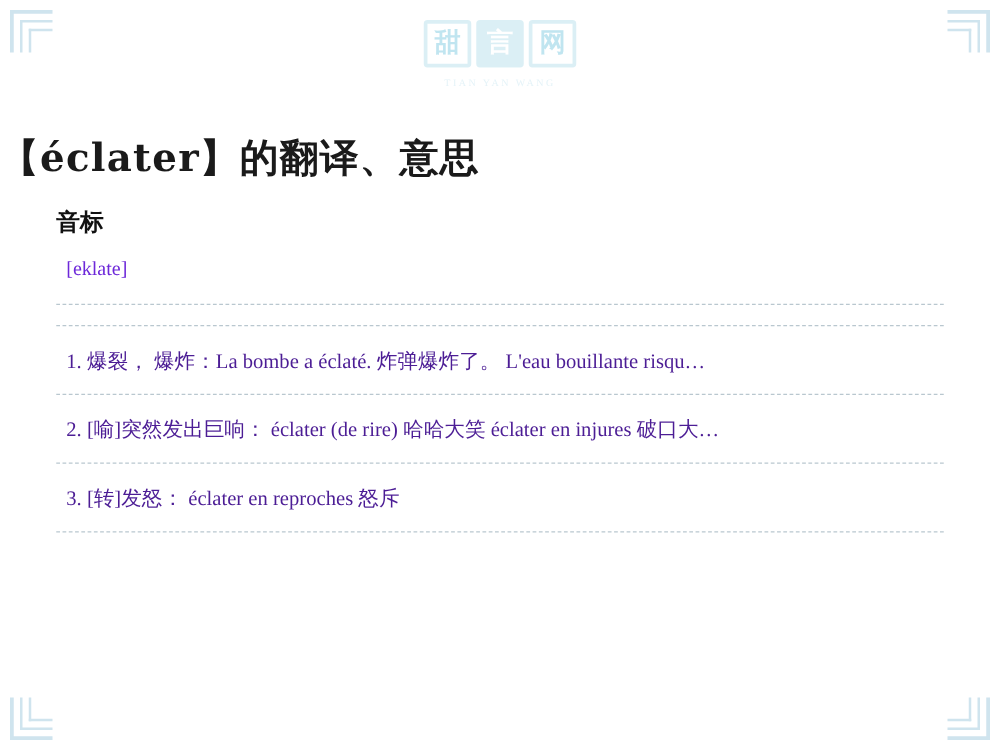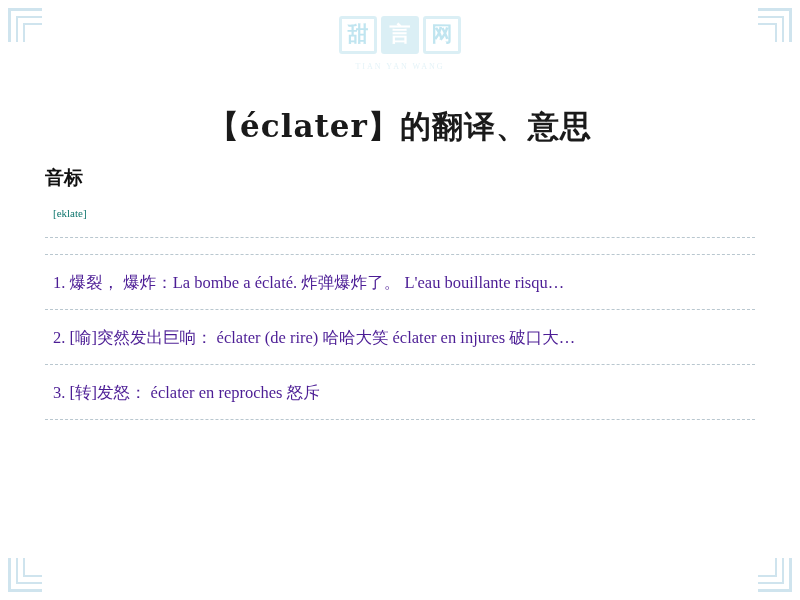--- a/index.html
+++ b/index.html
@@ -115,21 +115,20 @@
     font-size: 8px;
     letter-spacing: 2px;
     color: #cfe9f2;
   }
 
   .title {
     position: absolute;
     top: 85px;
     left: 0;
     width: 800px;
-    text-align: center;
     font-family: "DejaVu Serif", serif;
     font-weight: bold;
     font-size: 31px;
     color: #1a1a1a;
     letter-spacing: 1px;
   }
 
   .content {
     position: absolute;
     top: 165px;
@@ -140,22 +139,22 @@
   .section-head {
     font-family: "DejaVu Sans", sans-serif;
     font-weight: bold;
     font-size: 19px;
     color: #111111;
     margin: 0 0 16px 0;
   }
 
   .phonetic {
     font-family: "Liberation Serif", serif;
-    font-size: 11px;
-    color: #0f766e;
+    font-size: 16px;
+    color: #6d28d9;
     padding-left: 8px;
     margin-bottom: 18px;
   }
 
   .divider {
     border: 0;
     border-top: 1px dashed #b9c7cf;
     margin: 0 0 16px 0;
     height: 0;
   }

